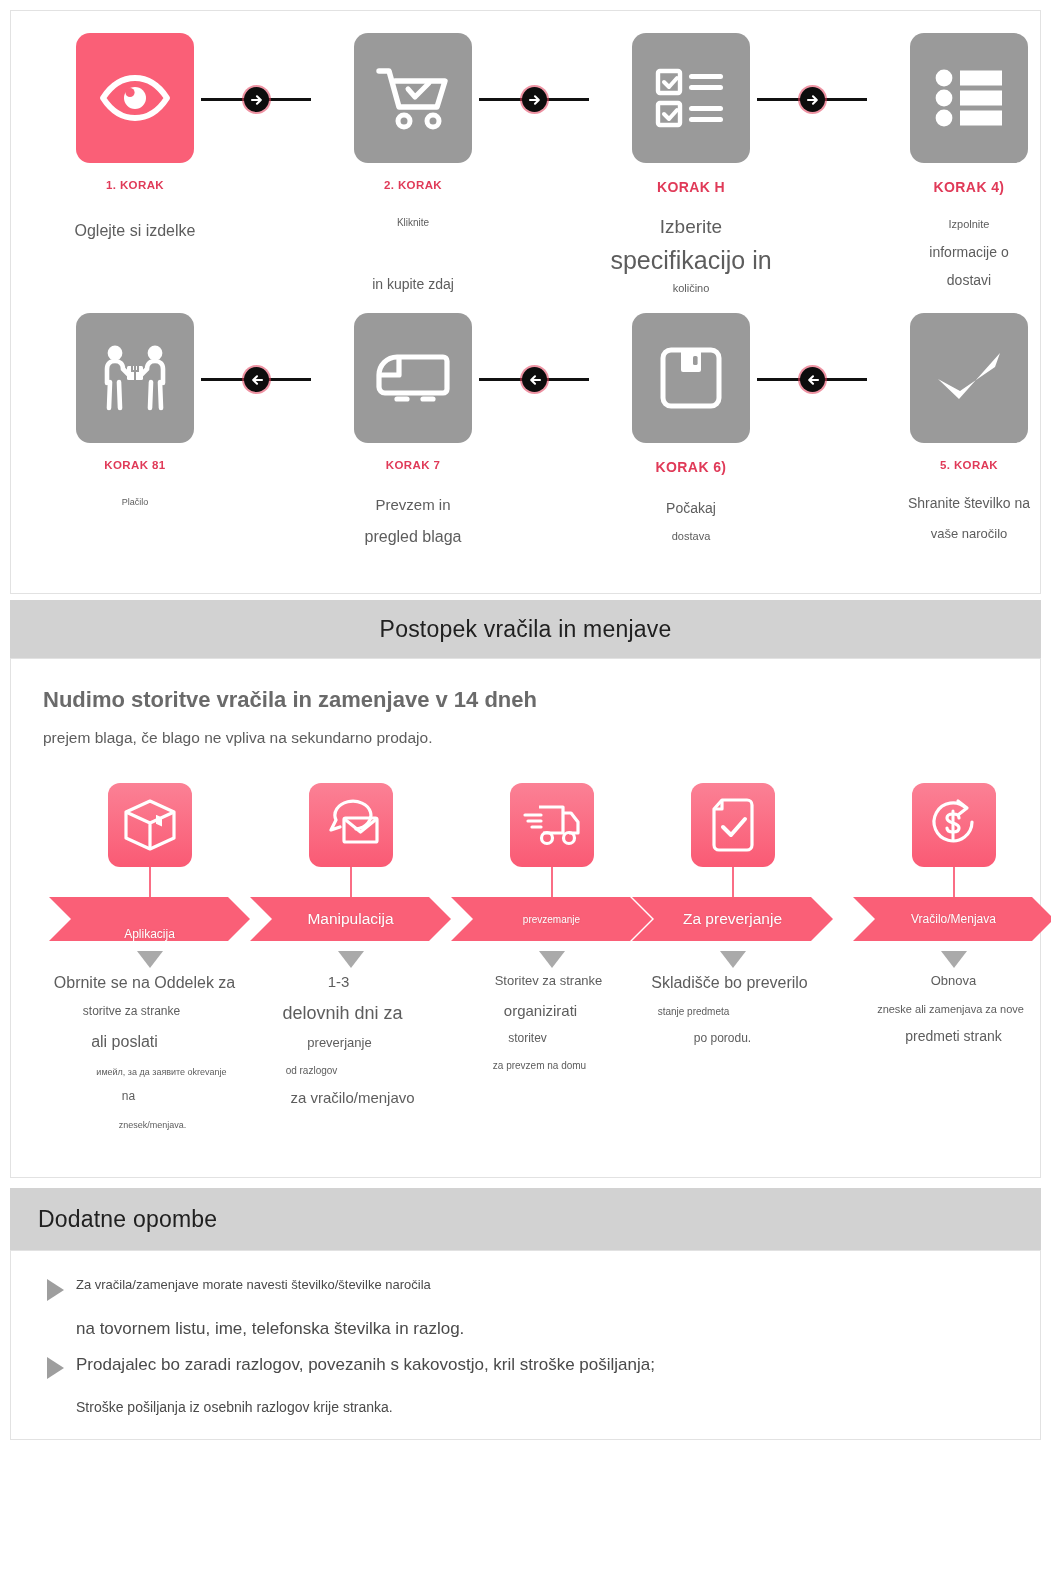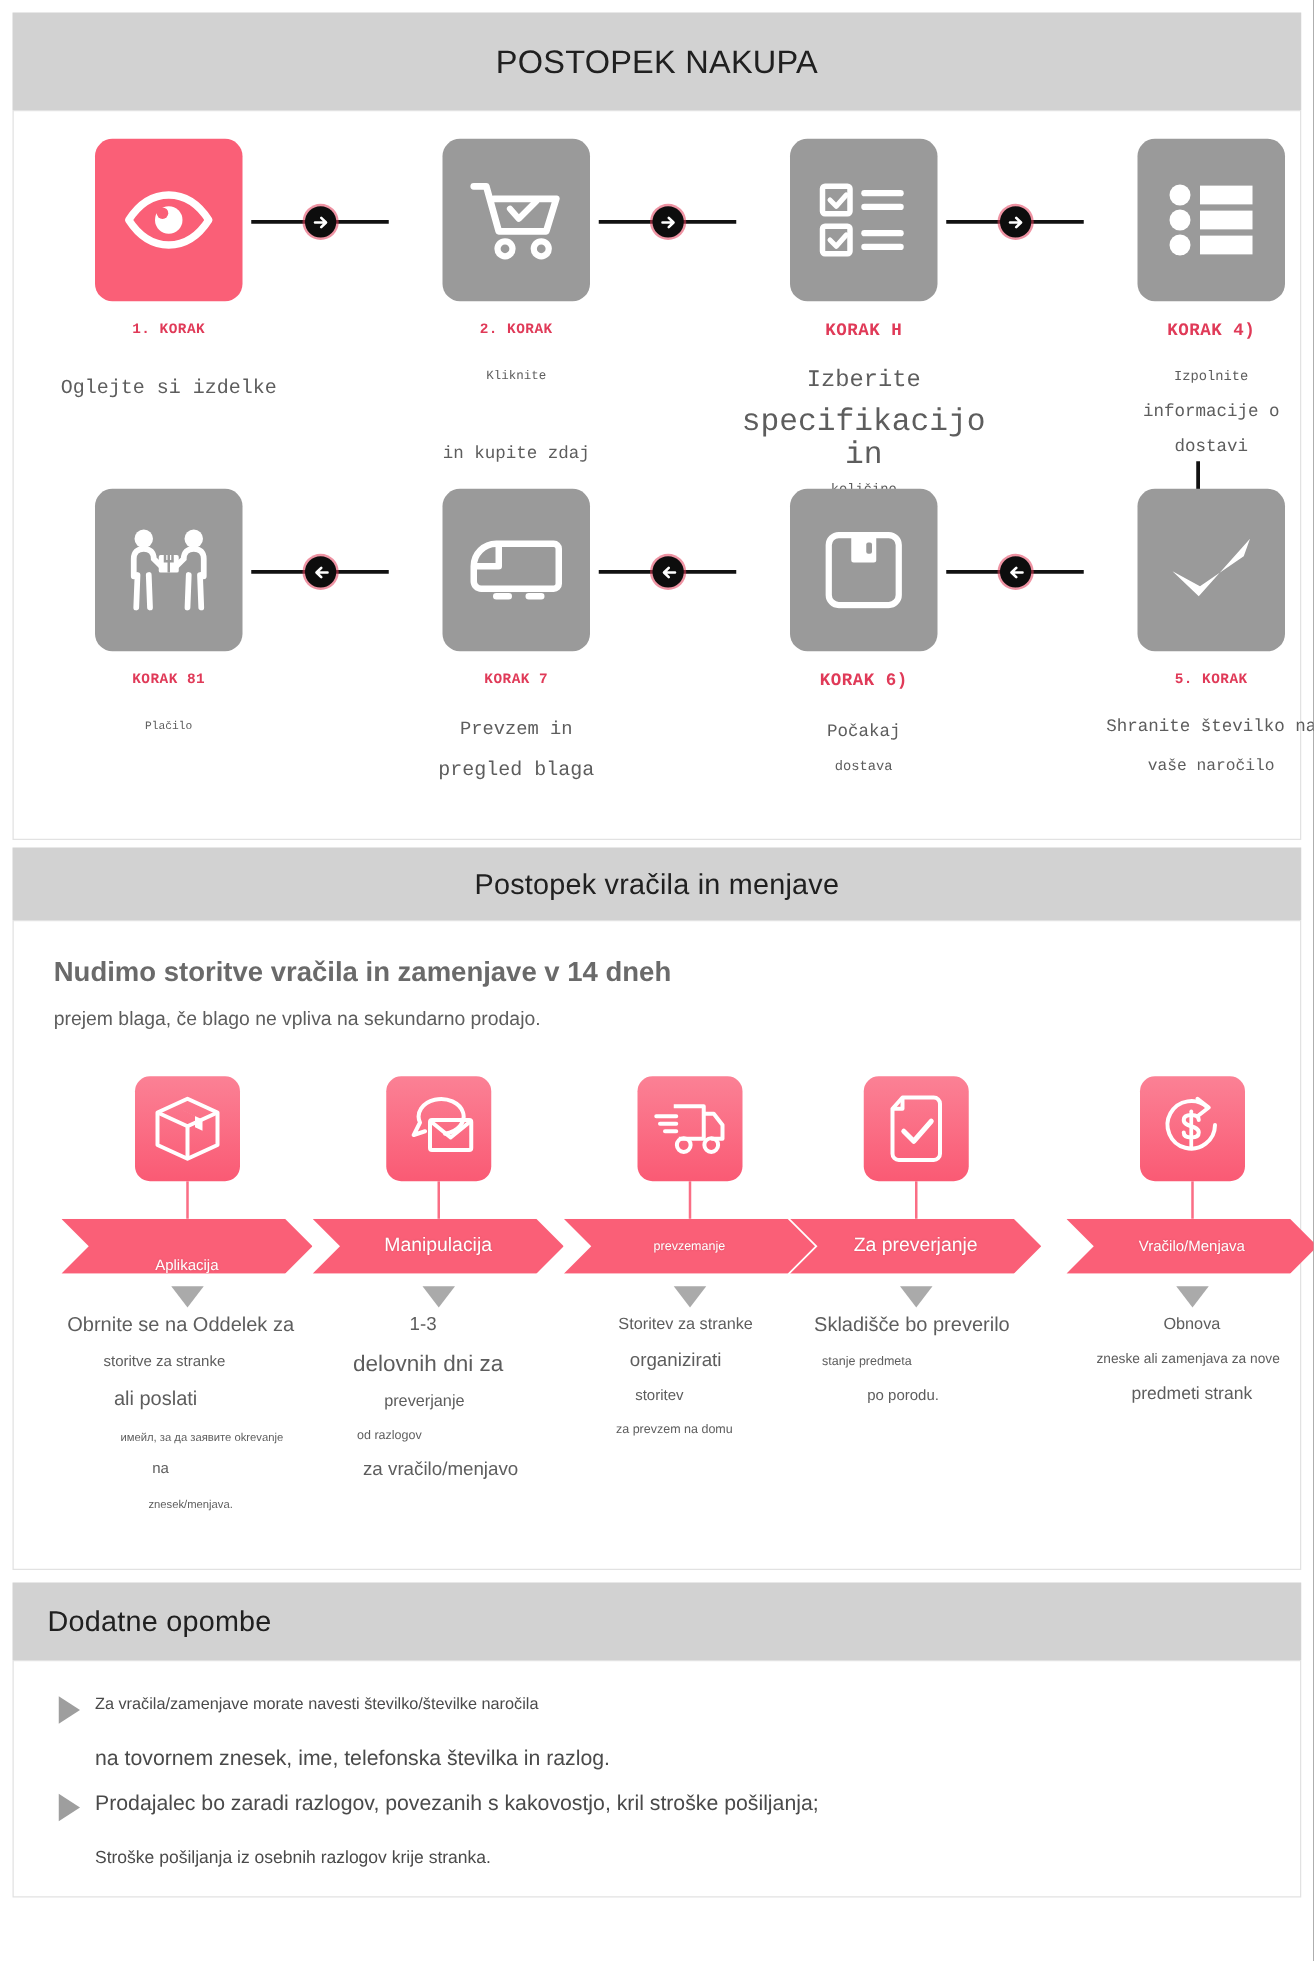--- a/index.html
+++ b/index.html
@@ -28,21 +28,21 @@
   }
   .hdr-main { height: 78px; line-height: 78px; font-size: 26px; }
   .hdr-sub  { height: 58px; line-height: 58px; font-size: 23px; }
   .hdr-left { text-align: left; padding-left: 28px; height: 62px; line-height: 62px; font-size: 23px; }
   .section-body {
     background: #ffffff;
     border: 1px solid #e2e2e2;
   }
 
   
-  .flow-wrap { padding: 14px 18px 10px 22px; font-family: Liberation Mono, monospace; }
+  .flow-wrap { padding: 14px 18px 10px 22px; }
   .flow-row { position: relative; height: 278px; }
   .cell {
     position: absolute;
     top: 0;
     width: 230px;
     text-align: center;
   }
   .tile {
     width: 118px; height: 130px;
     border-radius: 14px;
@@ -144,21 +144,20 @@
   }
   .note-t { color: #4a4a4a; }
   .pad { padding-left: 43px; color: #4a4a4a; }
 </style>
 </head>
 <body>
 
 <div class="page">
 
   <div class="section">
-    <div class="section-header hdr-main">POSTOPEK NAKUPA</div>
 
     <div class="section-body flow-wrap">
 
       <div class="flow-row">
         <div class="conn" style="left:168px;width:110px;"></div>
         <div class="conn" style="left:446px;width:110px;"></div>
         <div class="conn" style="left:724px;width:110px;"></div>
 
         <div class="abadge" style="left:211px;">
           <svg width="14" height="14" viewBox="0 0 14 14">
@@ -460,21 +459,21 @@
 
   <div class="section" style="margin-top:10px;border-radius:24px;">
     <div class="section-header hdr-left">Dodatne opombe</div>
 
     <div class="section-body notes-body">
 
       <div class="note-line">
         <div class="tri"></div>
         <div class="note-t" style="font-size:13px;">Za vračila/zamenjave morate navesti številko/številke naročila</div>
       </div>
-      <div class="pad" style="font-size:17px;margin-top:18px;">na tovornem znesek, ime, telefonska številka in razlog.</div>
+      <div class="pad" style="font-size:17px;margin-top:18px;">na tovornem listu, ime, telefonska številka in razlog.</div>
 
       <div class="note-line" style="margin-top:16px;">
         <div class="tri"></div>
         <div class="note-t" style="font-size:17px;">Prodajalec bo zaradi razlogov, povezanih s kakovostjo, kril stroške pošiljanja;</div>
       </div>
       <div class="pad" style="font-size:14px;margin-top:20px;">Stroške pošiljanja iz osebnih razlogov krije stranka.</div>
 
     </div>
   </div>
 

